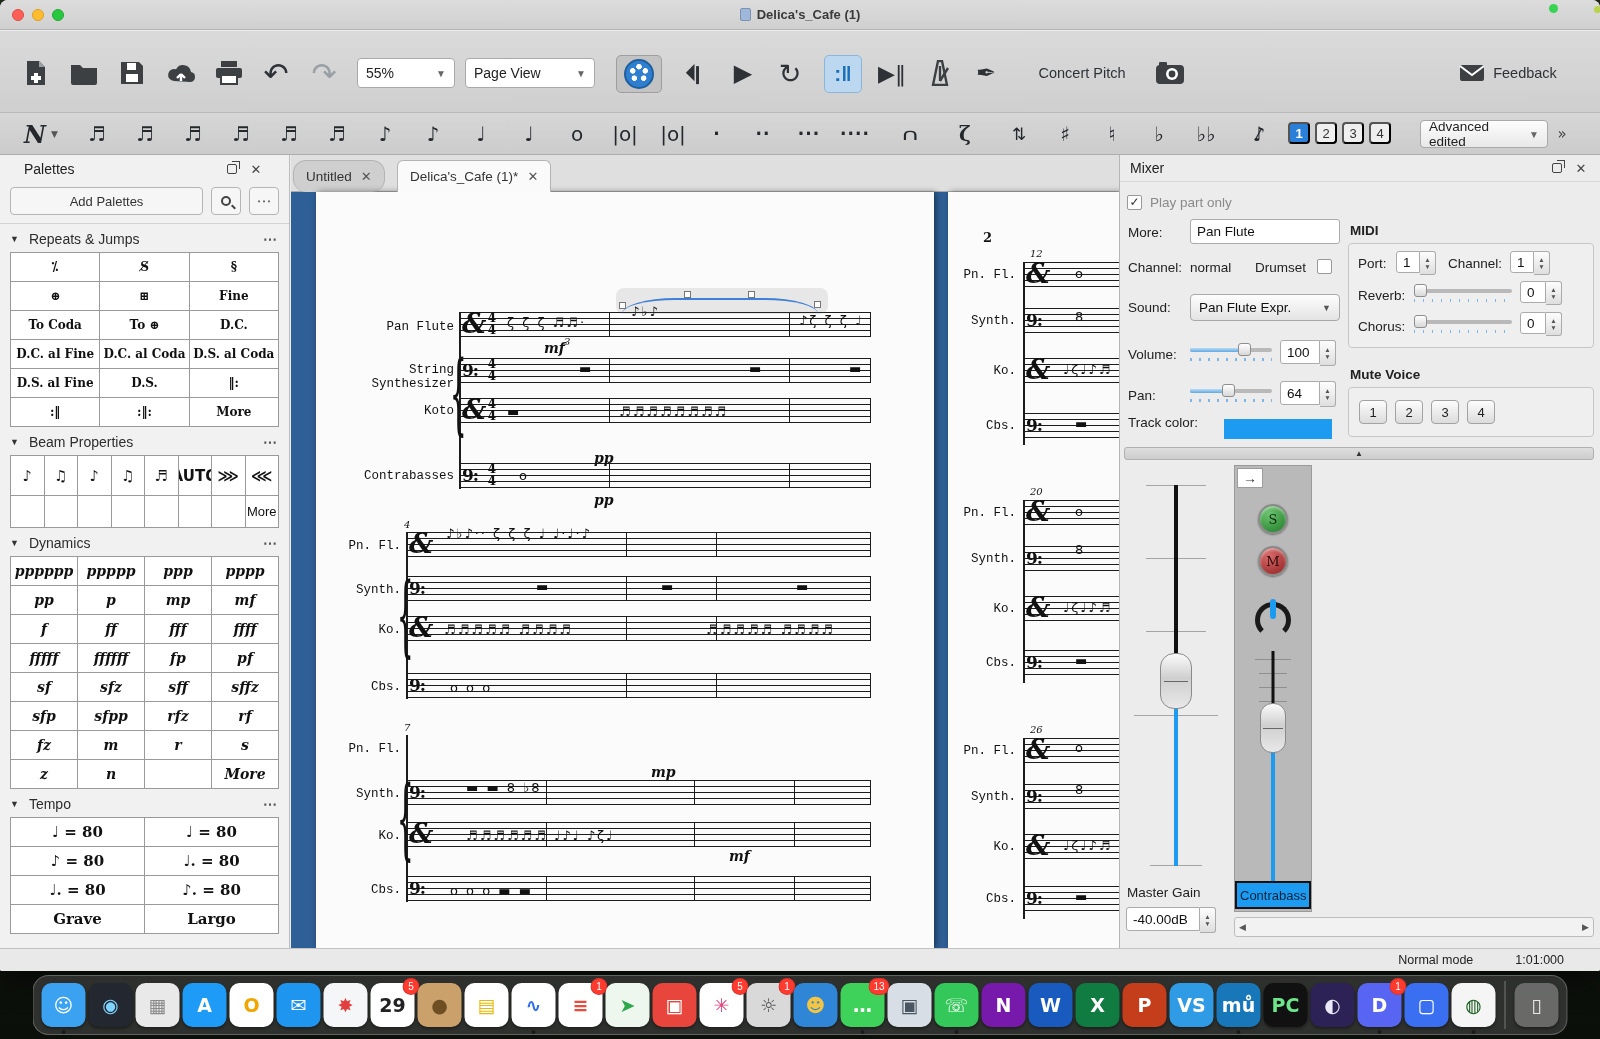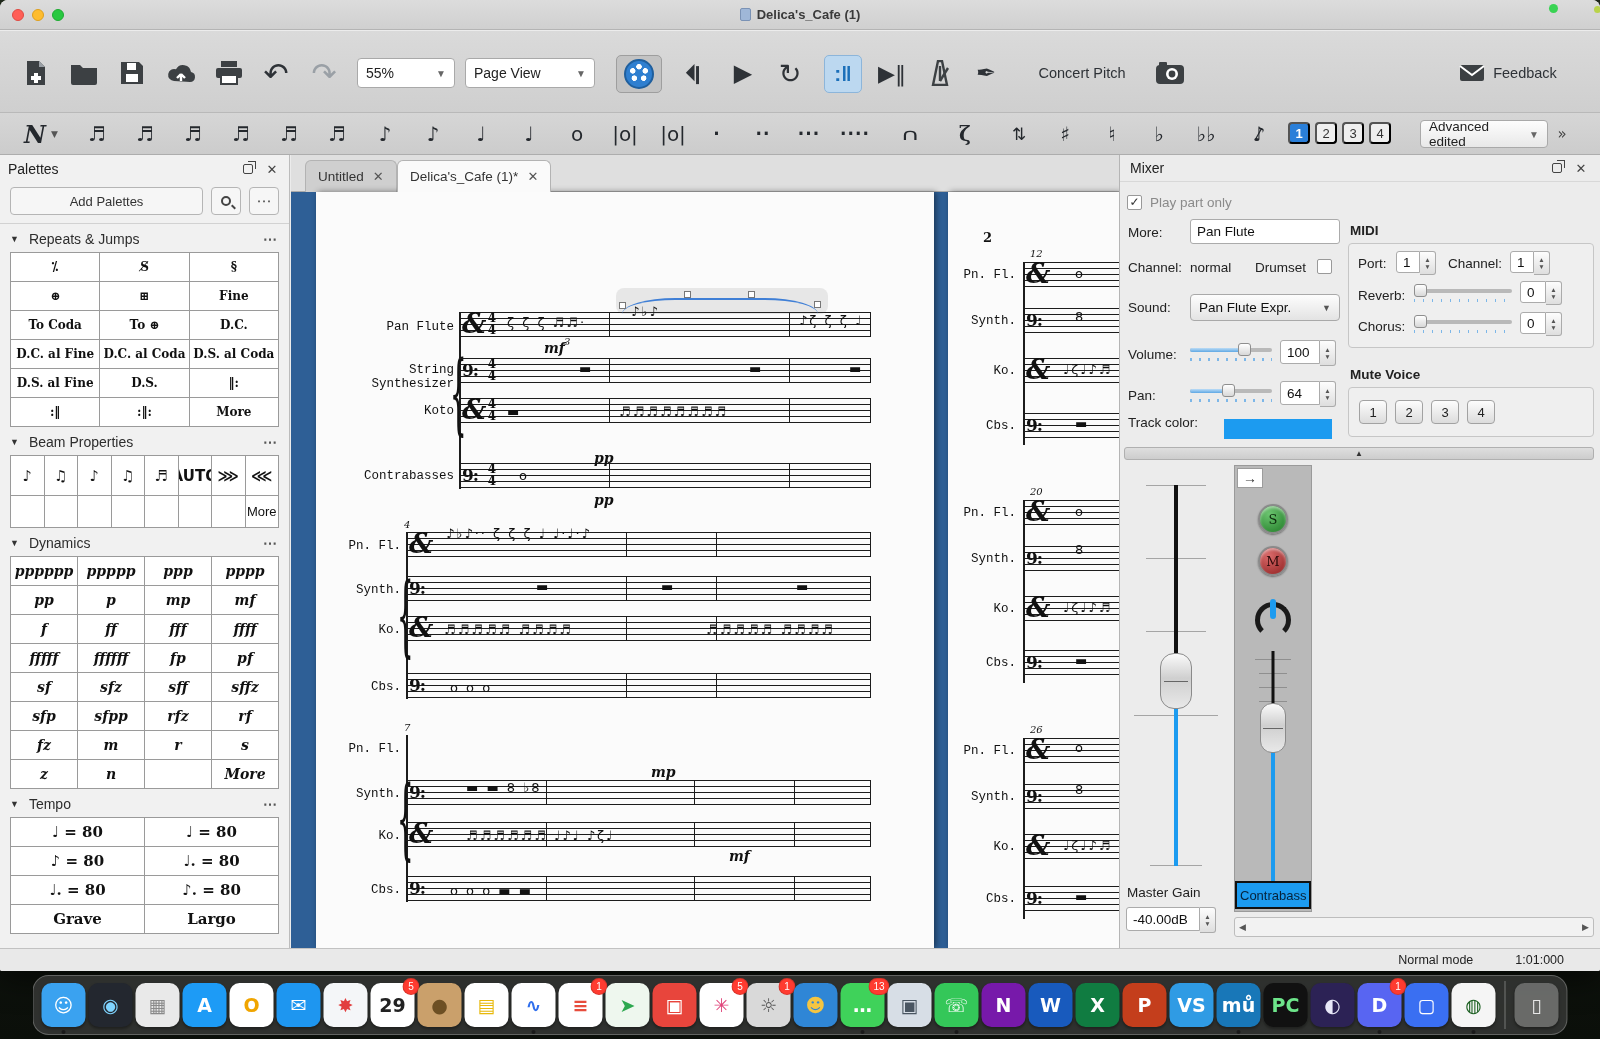--- a/index.html
+++ b/index.html
@@ -33,21 +33,21 @@
       radial-gradient(circle 2.5px at 74% 38%, #fff 2.5px, transparent 3px),
       radial-gradient(circle 2.5px at 32% 66%, #fff 2.5px, transparent 3px),
       radial-gradient(circle 2.5px at 68% 66%, #fff 2.5px, transparent 3px);
     border:2px solid #1f5f9e; }
 
   
   .main { position:absolute; left:0; top:155px; width:1600px; height:793px; }
 
   
   .palettes { position:absolute; left:0; top:0; width:290px; height:793px; background:#f1f1f1; border-right:1px solid #bcbcbc; overflow:hidden; }
-  .phead { height:28px; display:flex; align-items:center; padding:0 8px; font-size:14px; color:#222;text-align:right; }
+  .phead { height:28px; display:flex; align-items:center; padding:0 24px; font-size:14px; color:#222;text-align:right; }
   .phead .sp { flex:1; }
   .picon { width:18px; height:18px; margin-left:6px; display:flex; align-items:center; justify-content:center; color:#444; font-size:13px; }
   .undock { width:10px; height:10px; border:1.5px solid #444; border-radius:2px; position:relative; }
   .undock::after { content:""; position:absolute; right:-4px; top:-4px; width:7px; height:7px; border-top:1.5px solid #444; border-right:1.5px solid #444; }
   .addrow { display:flex; align-items:center; gap:8px; padding:4px 10px 8px; border-bottom:1px solid #d2d2d2; }
   .addbtn { flex:1; height:28px; background:#f6f6f6; border:1px solid #b5b5b5; border-radius:4px; font-size:13px; color:#333; display:flex; align-items:center; justify-content:center; }
   .sqbtn { width:30px; height:28px; background:#f6f6f6; border:1px solid #b5b5b5; border-radius:4px; display:flex; align-items:center; justify-content:center; color:#444; font-size:15px; }
   .mag { width:10px; height:10px; border:2px solid #444; border-radius:50%; position:relative; }
   .mag::after { content:""; position:absolute; left:8px; top:8px; width:5px; height:2px; background:#444; transform:rotate(45deg); }
   .psec { margin-top:2px; }
@@ -619,21 +619,21 @@
             </div>
             <div class="cell">
               <span>Largo</span>
             </div>
           </div>
       </div>
     </aside>
 
     <section class="scorearea">
       <div class="tabbar">
-        <div class="tab" style="left:14px;">
+        <div class="tab" style="left:2px;border-radius:13px;">
           <span>Untitled</span>
             <span class="x">✕</span>
         </div>
         <div class="tab active" style="left:106px;">
           <span>Delica's_Cafe (1)*</span>
             <span class="x">✕</span>
         </div>
       </div>
 
       <div class="canvas">

